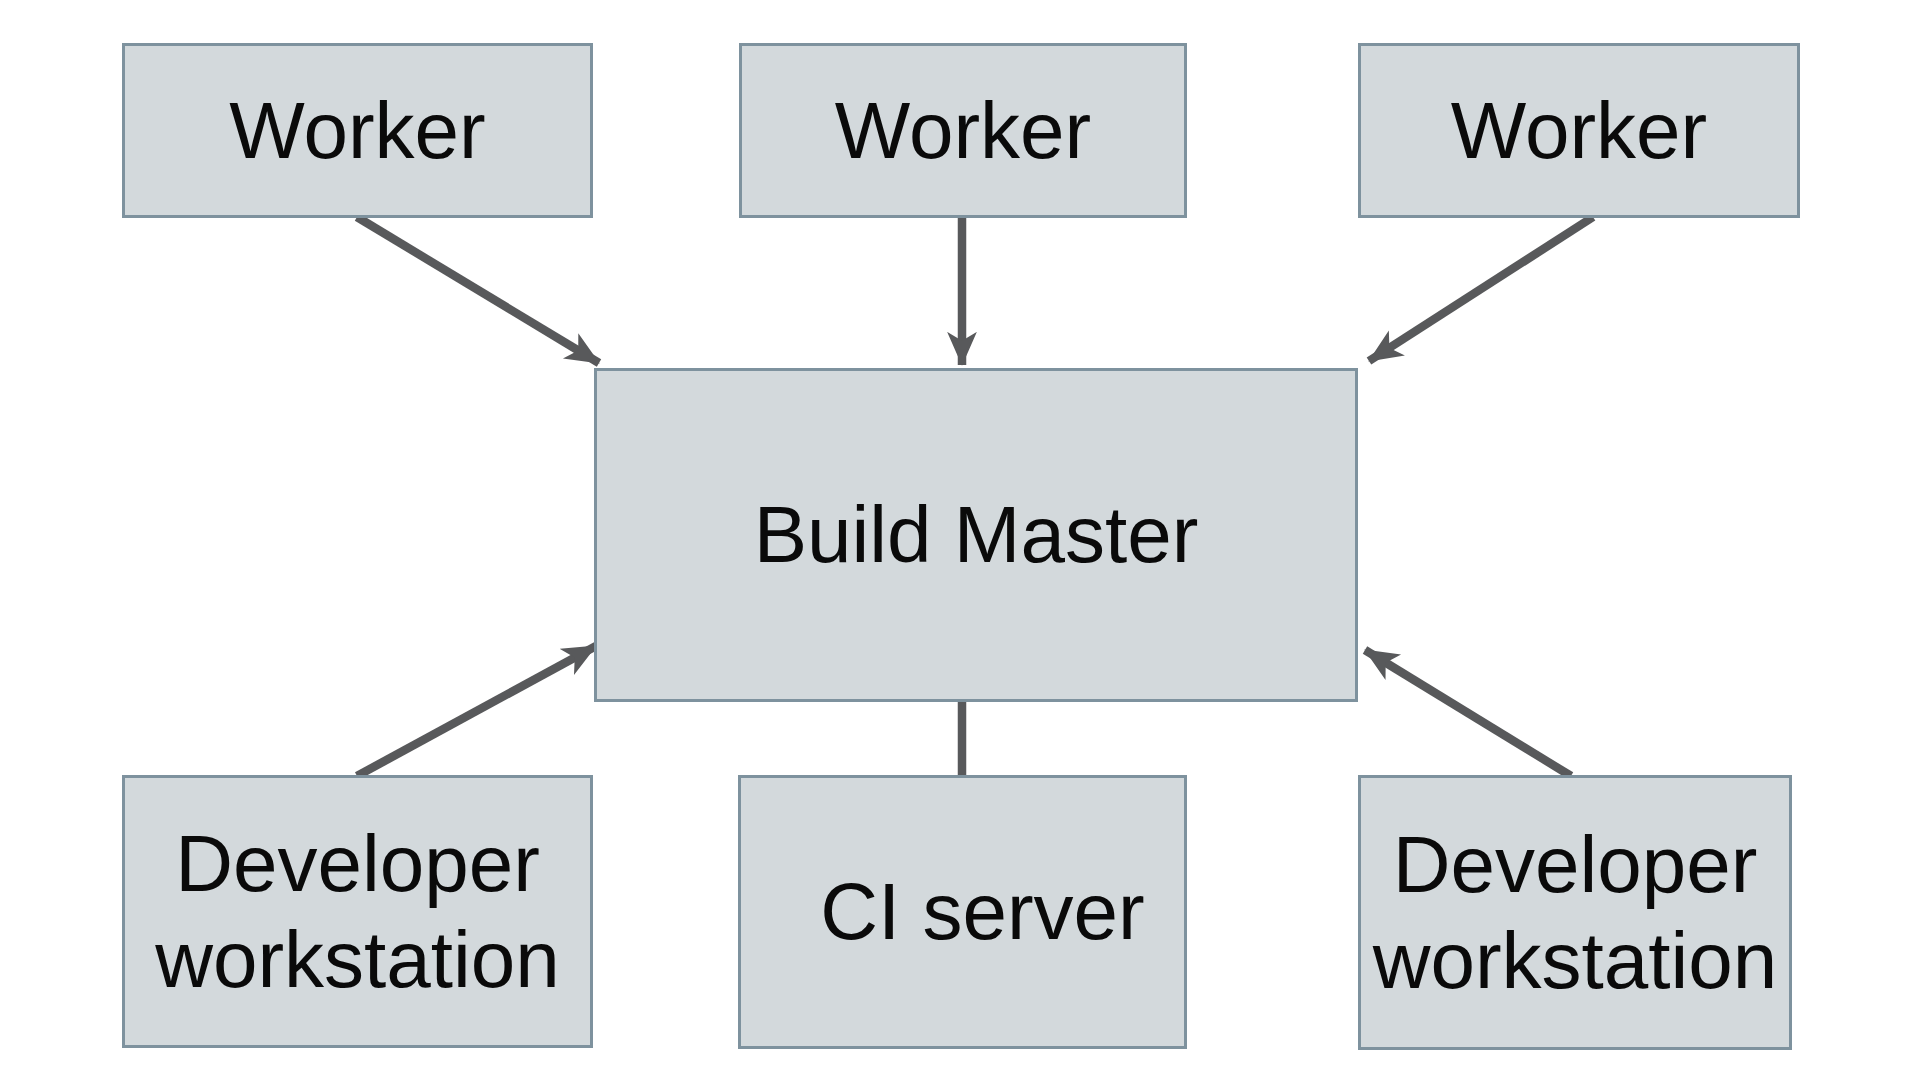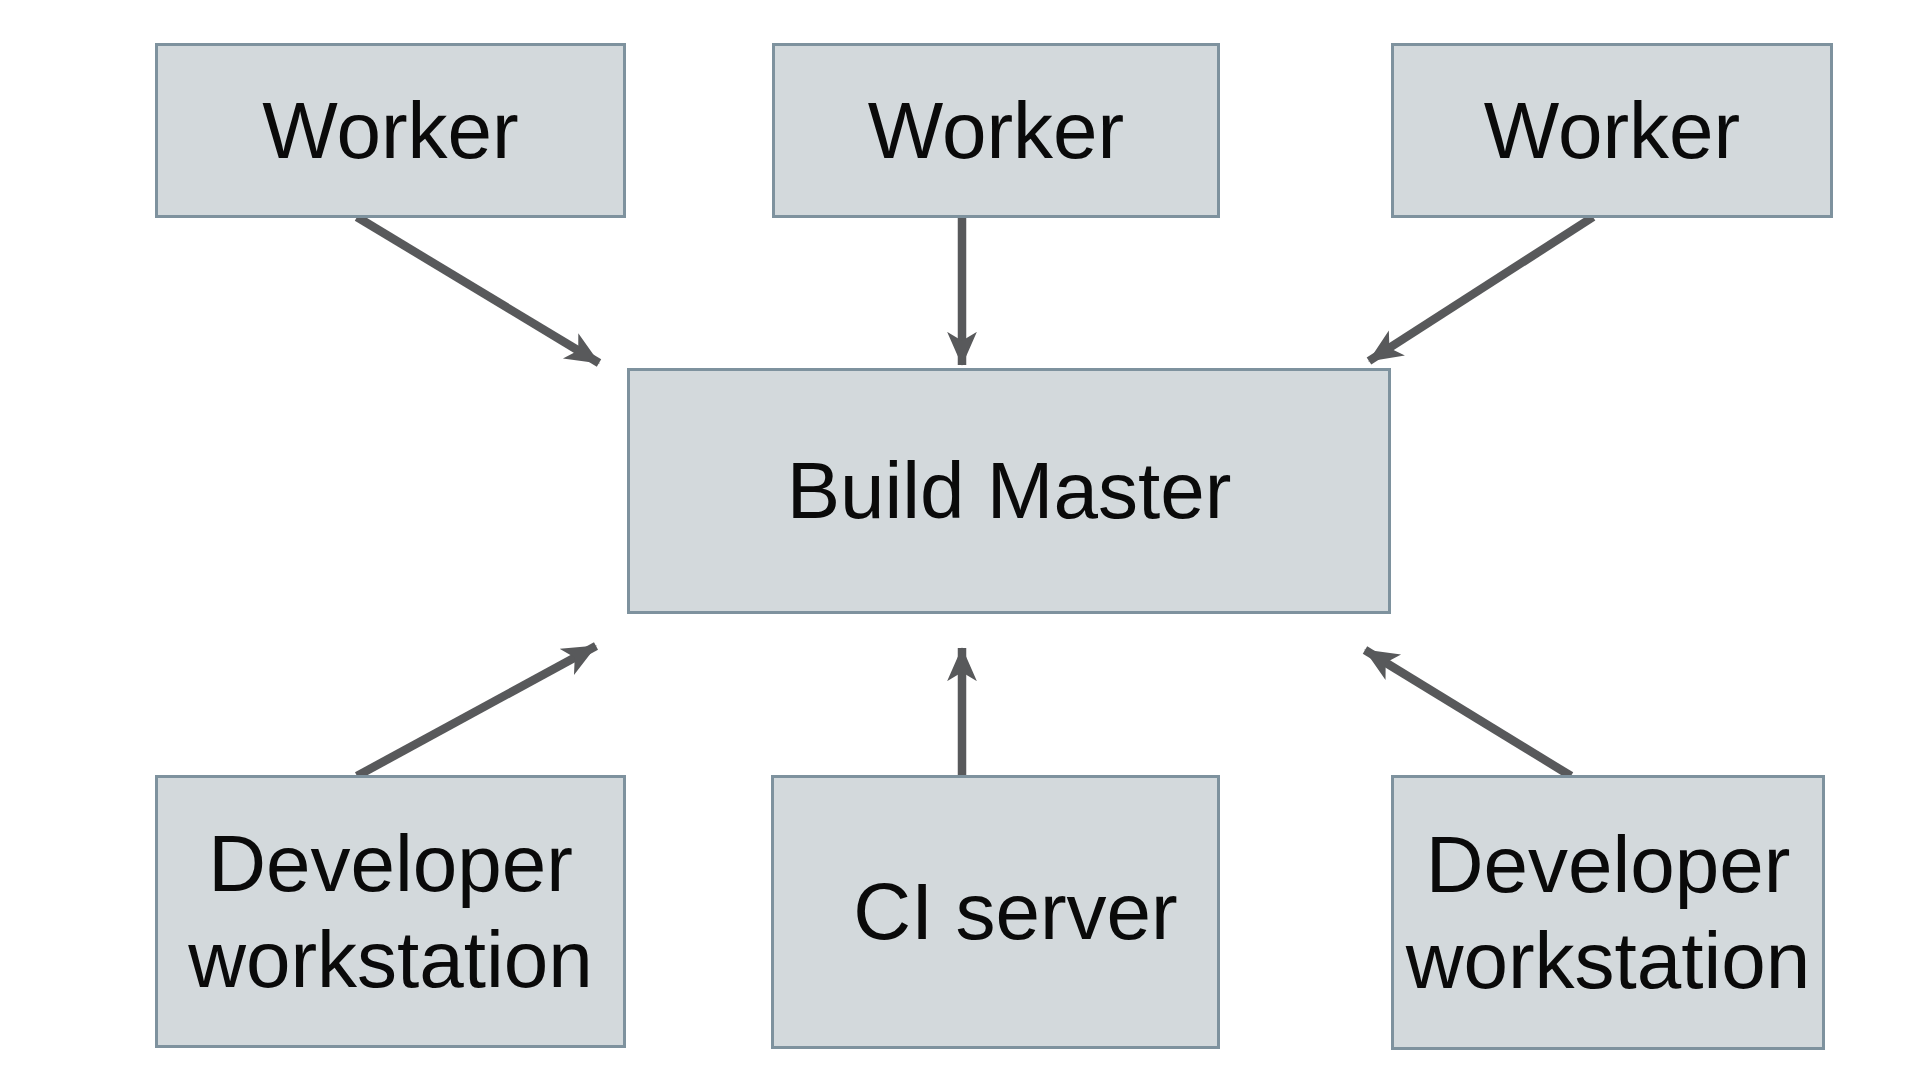--- a/index.html
+++ b/index.html
@@ -29,31 +29,30 @@
     background: #d3d9dc;
     border: 3px solid #7e929e;
     display: flex;
     align-items: center;
     justify-content: center;
     text-align: center;
     color: #0a0a0a;
     font-size: 80px;
     line-height: 1.2;
     letter-spacing: 0px;
-    margin-left: 33px;
   }
   .node span {
     display: block;
     padding: 0 4px;
   }
   
   #n-worker1      { left: 122px;  top: 43px;  width: 471px; height: 175px; }
   #n-worker2      { left: 739px;  top: 43px;  width: 448px; height: 175px; }
   #n-worker3      { left: 1358px; top: 43px;  width: 442px; height: 175px; }
-  #n-buildmaster  { left: 594px;  top: 368px; width: 764px; height: 246px; }
+  #n-buildmaster  { left: 594px;  top: 368px; width: 764px; height: 334px; }
   #n-devws-left   { left: 122px;  top: 775px; width: 471px; height: 273px; }
   #n-ciserver     { left: 738px;  top: 775px; width: 449px; height: 274px; padding-left: 40px; }
   #n-devws-right  { left: 1358px; top: 775px; width: 434px; height: 275px; }
 </style>
 </head>
 <body>
 
 <div class="canvas">
 
   <svg class="edges" width="1910" height="1090" viewBox="0 0 1910 1090" xmlns="http://www.w3.org/2000/svg">

